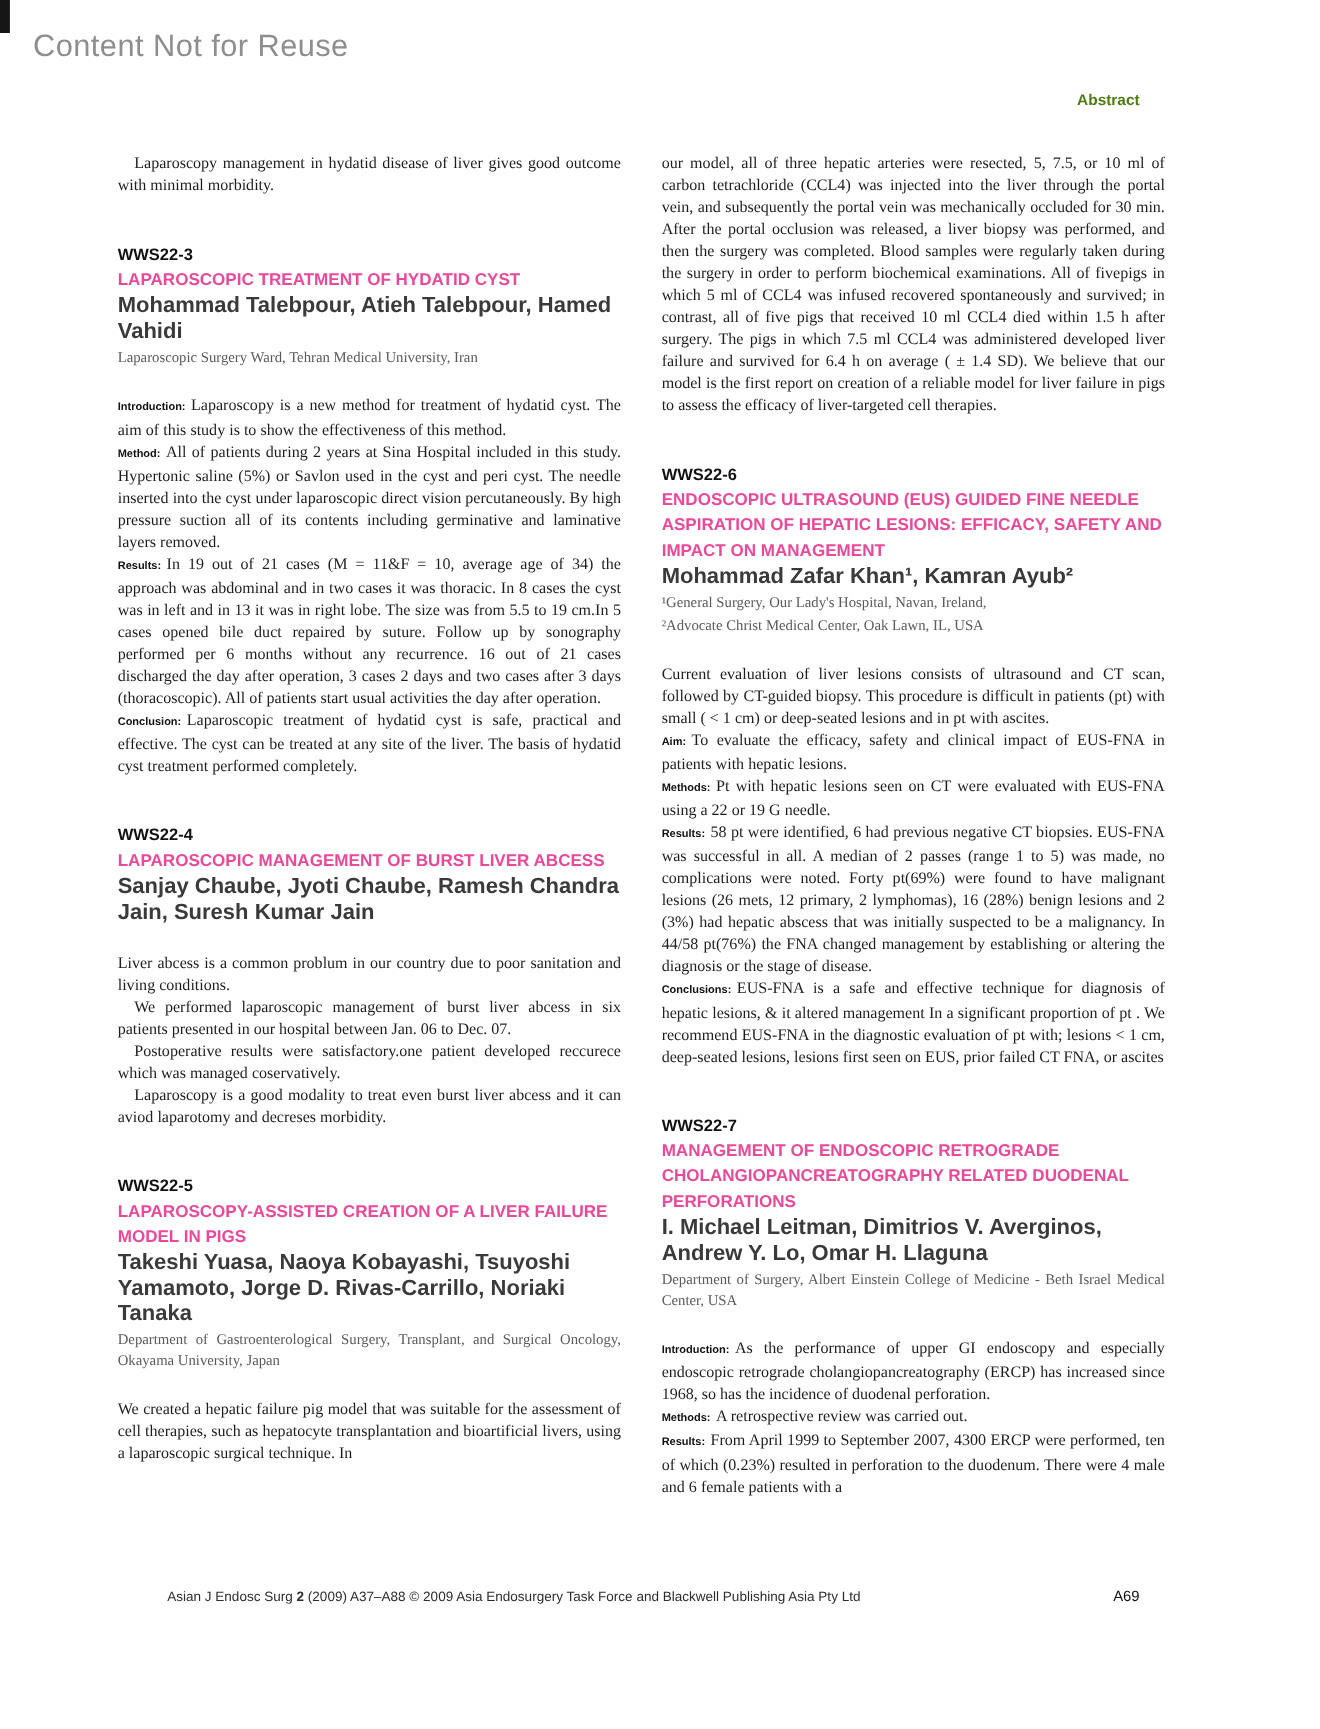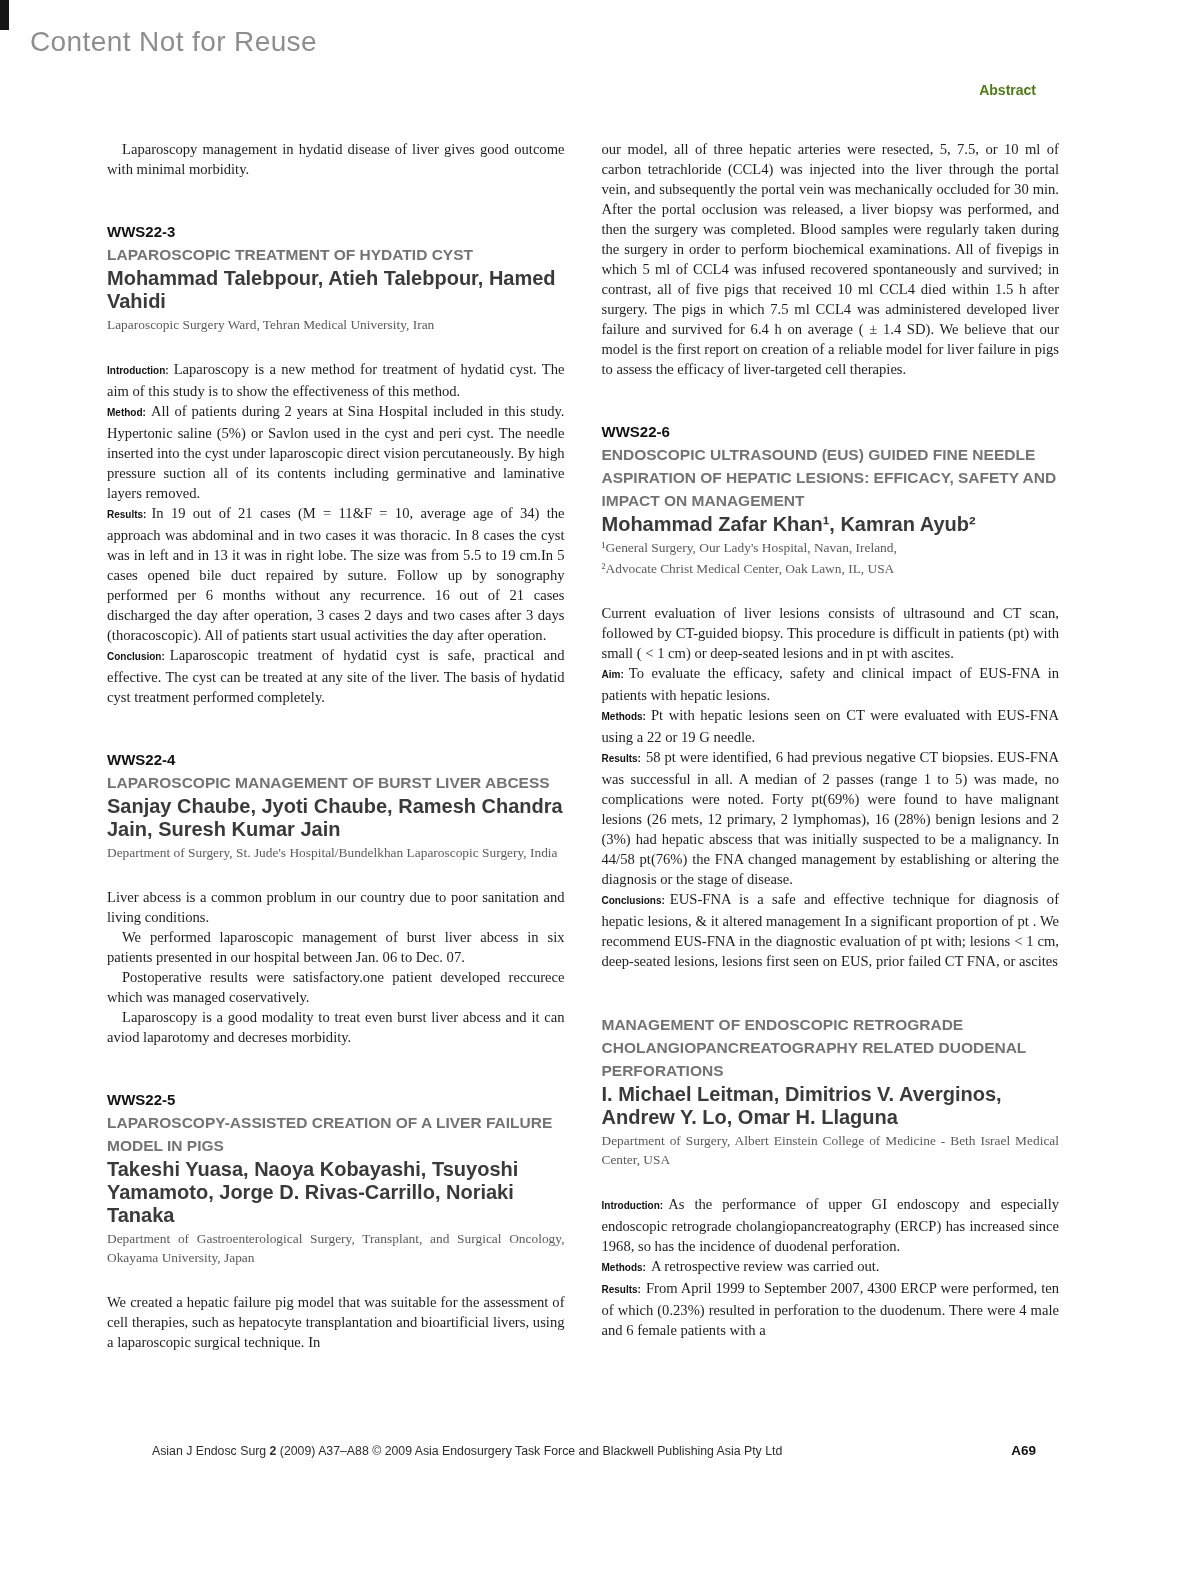--- a/index.html
+++ b/index.html
@@ -10,27 +10,27 @@
   .watermark { position:absolute; left:30px; top:26px; font-size:28px; color:#8e8e8e; letter-spacing:.4px; }
   .running-head { position:absolute; right:142px; top:82px; font-size:14px; font-weight:700; color:#4d7c0f; }
   .columns { position:absolute; left:107px; top:139px; width:952px; display:flex; gap:37px; }
   .col { width:457.5px; }
   .body { font-family:"Liberation Serif",serif; font-size:14.6px; line-height:20px; text-align:justify; color:#1d1d1d; }
   .body.indent { text-indent:15px; }
   .plabel { font-family:"Liberation Sans",sans-serif; font-weight:700; font-size:10px; color:#111; margin-right:5px; }
   .plabel:empty { display:none; }
   .sec { margin-top:42px; }
   .sec-code { font-size:15px; font-weight:700; color:#111; line-height:22px; }
-  .sec-title { font-size:15.5px; font-weight:700; color:#737373; line-height:23px; }
+  .sec-title { font-size:15.5px; font-weight:700; color:#ec4899; line-height:23px; }
   .sec-authors { font-size:20px; font-weight:700; color:#3a3a3a; line-height:23px; margin-top:1px; }
   .sec-affil { font-size:13.4px; color:#5a5a5a; line-height:19px; text-align:justify; margin-top:2px;font-family:Liberation Serif, serif; }
   .sec-body { margin-top:25px; }
   .footer { position:absolute; left:107px; right:142px; top:1443px; display:flex; justify-content:space-between; align-items:baseline; font-size:12.3px; color:#2d2d2d;margin-left:45px; }
   .footer .vol { font-weight:700; }
-  .page-num { font-weight:700; font-size:13.5px; color:#111; }
+  .page-num { font-weight:400; font-size:13.5px; color:#111; }
 </style>
 </head>
 <body>
 
 <div class="page">
 
   <div class="corner-bar"></div>
   <div class="watermark">Content Not for Reuse</div>
   <div class="running-head">Abstract</div>
 
@@ -49,21 +49,20 @@
           <p class="body"><b class="plabel">Method:</b><span>All of patients during 2 years at Sina Hospital included in this study. Hypertonic saline (5%) or Savlon used in the cyst and peri cyst. The needle inserted into the cyst under laparoscopic direct vision percutaneously. By high pressure suction all of its contents including germinative and laminative layers removed.</span></p>
           <p class="body"><b class="plabel">Results:</b><span>In 19 out of 21 cases (M = 11&amp;F = 10, average age of 34) the approach was abdominal and in two cases it was thoracic. In 8 cases the cyst was in left and in 13 it was in right lobe. The size was from 5.5 to 19 cm.In 5 cases opened bile duct repaired by suture. Follow up by sonography performed per 6 months without any recurrence. 16 out of 21 cases discharged the day after operation, 3 cases 2 days and two cases after 3 days (thoracoscopic). All of patients start usual activities the day after operation.</span></p>
           <p class="body"><b class="plabel">Conclusion:</b><span>Laparoscopic treatment of hydatid cyst is safe, practical and effective. The cyst can be treated at any site of the liver. The basis of hydatid cyst treatment performed completely.</span></p>
         </div>
       </section>
 
       <section class="sec">
         <div class="sec-code">WWS22-4</div>
         <div class="sec-title">LAPAROSCOPIC MANAGEMENT OF BURST LIVER ABCESS</div>
         <div class="sec-authors">Sanjay Chaube, Jyoti Chaube, Ramesh Chandra Jain, Suresh Kumar Jain</div>
-        <div class="sec-affil">Department of Surgery, St. Jude's Hospital/Bundelkhan Laparoscopic Surgery, India</div>
         <div class="sec-body">
           <p class="body"><span>Liver abcess is a common problum in our country due to poor sanitation and living conditions.</span></p>
           <p class="body indent"><span>We performed laparoscopic management of burst liver abcess in six patients presented in our hospital between Jan. 06 to Dec. 07.</span></p>
           <p class="body indent"><span>Postoperative results were satisfactory.one patient developed reccurece which was managed coservatively.</span></p>
           <p class="body indent"><span>Laparoscopy is a good modality to treat even burst liver abcess and it can aviod laparotomy and decreses morbidity.</span></p>
         </div>
       </section>
 
       <section class="sec">
         <div class="sec-code">WWS22-5</div>
@@ -88,20 +87,21 @@
         <div class="sec-body">
           <p class="body"><span>Current evaluation of liver lesions consists of ultrasound and CT scan, followed by CT-guided biopsy. This procedure is difficult in patients (pt) with small ( &lt; 1 cm) or deep-seated lesions and in pt with ascites.</span></p>
           <p class="body"><b class="plabel">Aim:</b><span>To evaluate the efficacy, safety and clinical impact of EUS-FNA in patients with hepatic lesions.</span></p>
           <p class="body"><b class="plabel">Methods:</b><span>Pt with hepatic lesions seen on CT were evaluated with EUS-FNA using a 22 or 19 G needle.</span></p>
           <p class="body"><b class="plabel">Results:</b><span>58 pt were identified, 6 had previous negative CT biopsies. EUS-FNA was successful in all. A median of 2 passes (range 1 to 5) was made, no complications were noted. Forty pt(69%) were found to have malignant lesions (26 mets, 12 primary, 2 lymphomas), 16 (28%) benign lesions and 2 (3%) had hepatic abscess that was initially suspected to be a malignancy. In 44/58 pt(76%) the FNA changed management by establishing or altering the diagnosis or the stage of disease.</span></p>
           <p class="body"><b class="plabel">Conclusions:</b><span>EUS-FNA is a safe and effective technique for diagnosis of hepatic lesions, &amp; it altered management In a significant proportion of pt . We recommend EUS-FNA in the diagnostic evaluation of pt with; lesions &lt; 1 cm, deep-seated lesions, lesions first seen on EUS, prior failed CT FNA, or ascites</span></p>
         </div>
       </section>
 
       <section class="sec">
+        <div class="sec-code">WWS22-7</div>
         <div class="sec-title">MANAGEMENT OF ENDOSCOPIC RETROGRADE CHOLANGIOPANCREATOGRAPHY RELATED DUODENAL PERFORATIONS</div>
         <div class="sec-authors">I. Michael Leitman, Dimitrios V. Averginos, Andrew Y. Lo, Omar H. Llaguna</div>
         <div class="sec-affil">Department of Surgery, Albert Einstein College of Medicine - Beth Israel Medical Center, USA</div>
         <div class="sec-body">
           <p class="body"><b class="plabel">Introduction:</b><span>As the performance of upper GI endoscopy and especially endoscopic retrograde cholangiopancreatography (ERCP) has increased since 1968, so has the incidence of duodenal perforation.</span></p>
           <p class="body"><b class="plabel">Methods:</b><span>A retrospective review was carried out.</span></p>
           <p class="body"><b class="plabel">Results:</b><span>From April 1999 to September 2007, 4300 ERCP were performed, ten of which (0.23%) resulted in perforation to the duodenum. There were 4 male and 6 female patients with a</span></p>
         </div>
       </section>
     </div>

